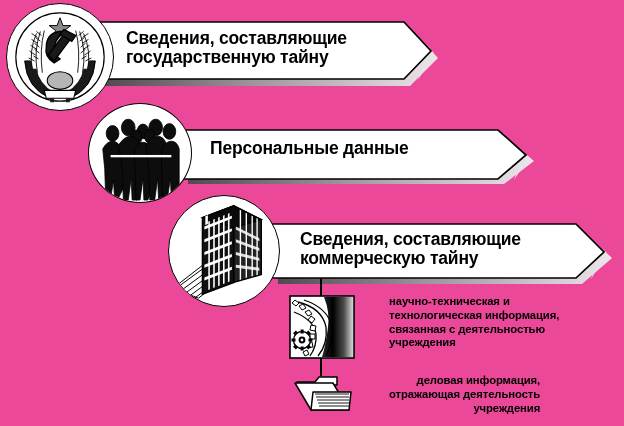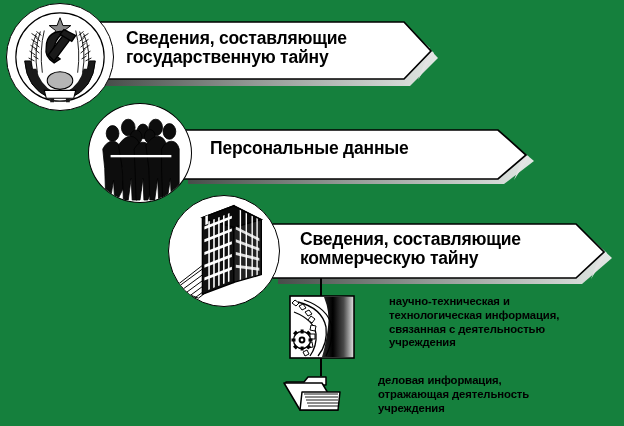--- a/index.html
+++ b/index.html
@@ -7,21 +7,21 @@
     padding: 0;
     background: #ffffff;
   }
   body {
     font-family: "Liberation Sans", sans-serif;
   }
   #canvas {
     position: relative;
     width: 624px;
     height: 426px;
-    background: #15803d;
+    background: #ec4899;
     overflow: hidden;
   }
 
   
   .banner {
     position: absolute;
   }
   .banner svg {
     position: absolute;
     top: 0;
@@ -81,21 +81,21 @@
     color: #000000;
     white-space: pre-line;
     letter-spacing: -0.1px;
     margin-left: 26px;
   }
 
   #sub-1 { left: 288px; top: 294px; width: 330px; height: 72px; }
   #sub-1 .sub-icon { width: 68px; height: 66px; }
   #sub-1 .sub-text { left: 75px; top: 1px; }
 
-  #sub-2 { left: 282px; top: 370px; width: 330px; height: 55px; }
+  #sub-2 { left: 293px; top: 370px; width: 330px; height: 55px; text-align: right; }
   #sub-2 .sub-icon { width: 62px; height: 50px; }
   #sub-2 .sub-text { left: 70px; top: 4px; }
 
   
   .connector {
     position: absolute;
     background: #000000;
     z-index: 2;
   }
   #connector-vert-1 { left: 320px; top: 278px; width: 1.8px; height: 20px; }

